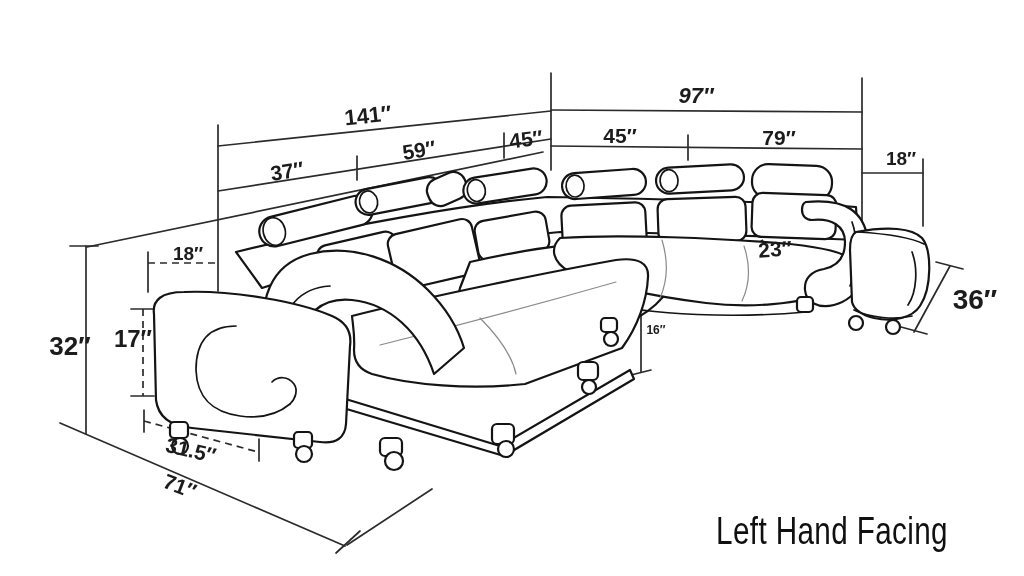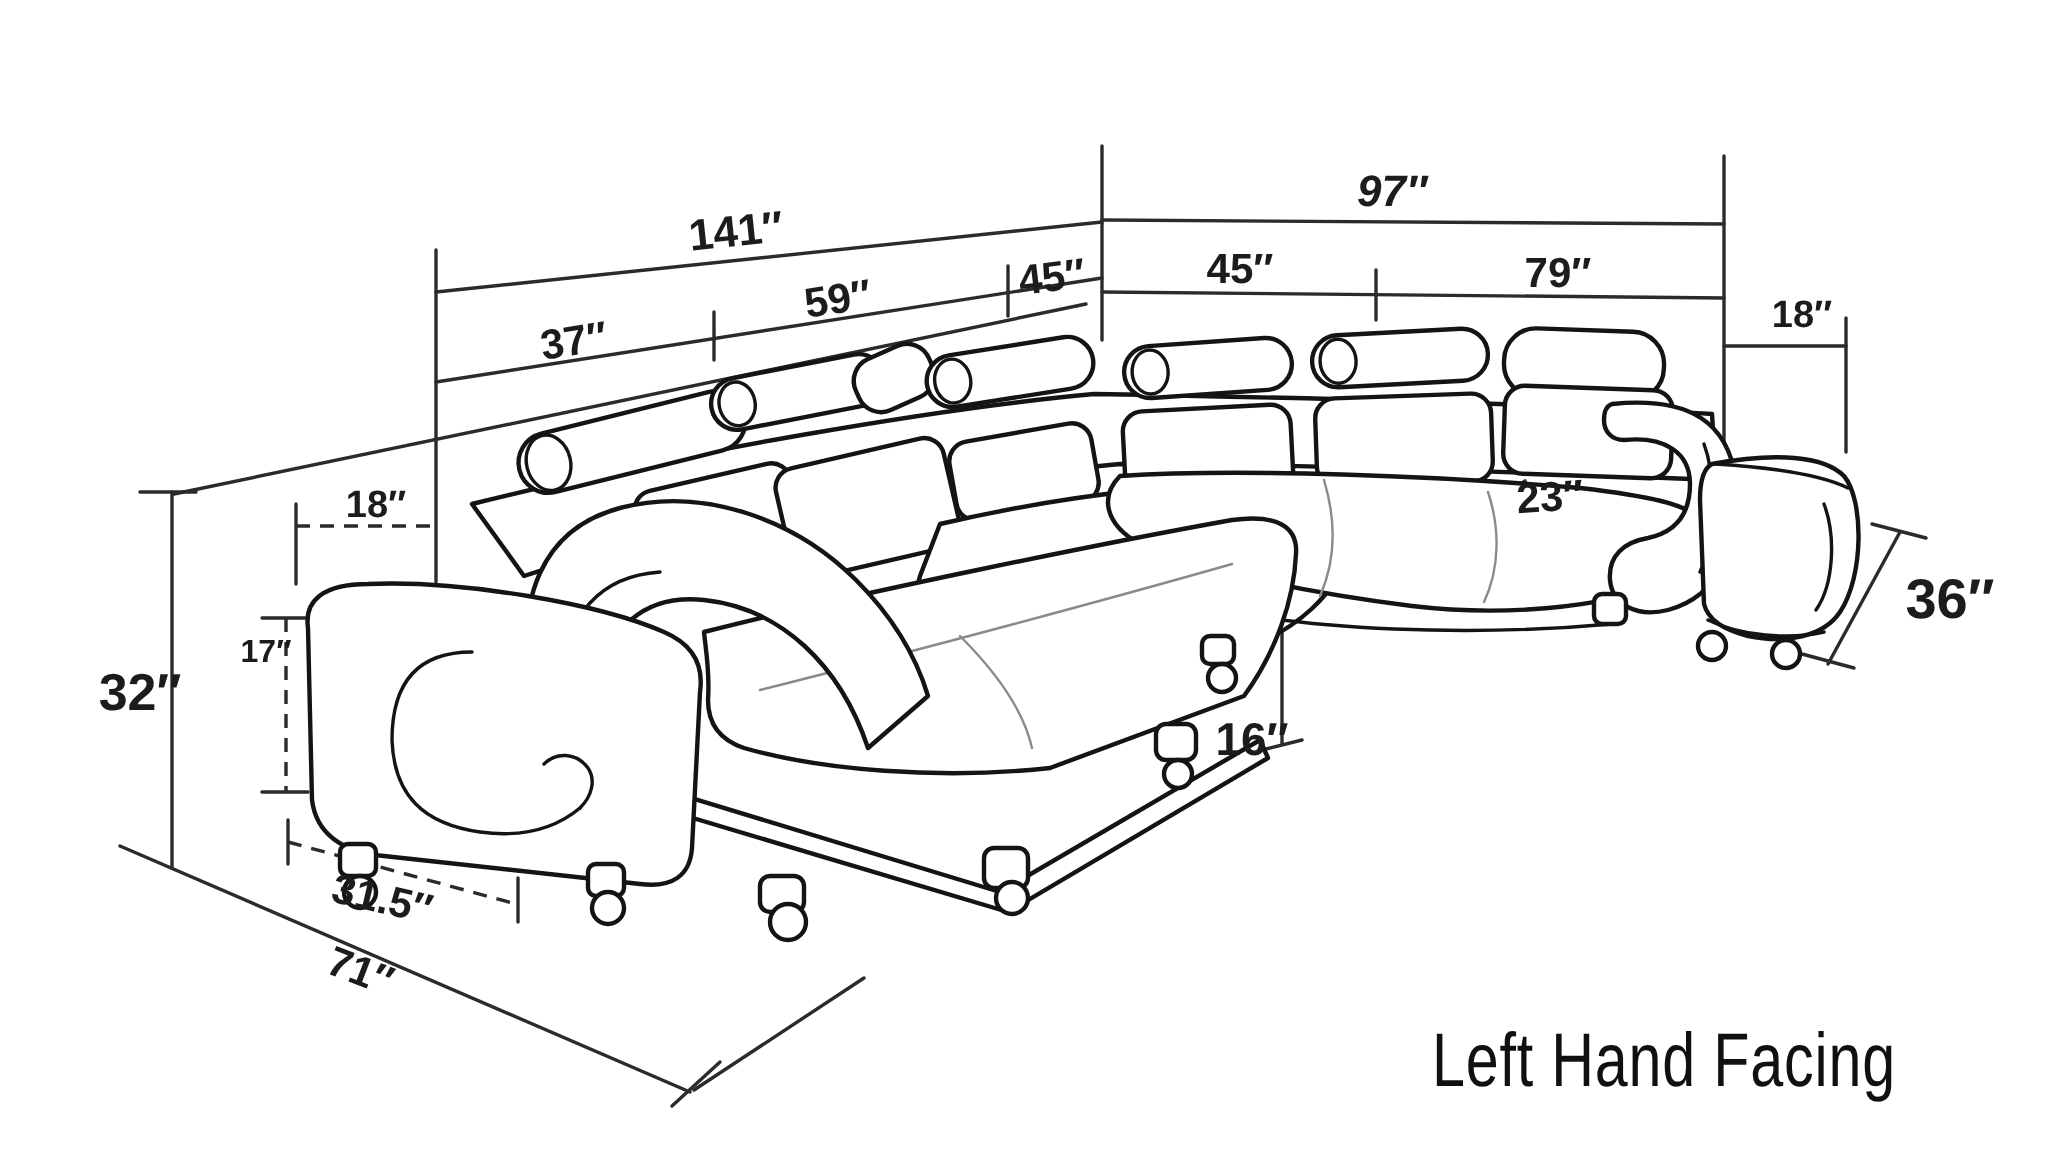--- a/index.html
+++ b/index.html
@@ -195,21 +195,21 @@
   <div class="dim-label" style="left:368px;top:116px;font-size:22px;transform:translate(-50%,-50%) rotate(-6deg);">141″</div>
   <div class="dim-label" style="left:696px;top:96px;font-size:22px;font-style:italic;">97″</div>
   <div class="dim-label" style="left:287px;top:171px;font-size:21px;transform:translate(-50%,-50%) rotate(-9deg);">37″</div>
   <div class="dim-label" style="left:419px;top:150px;font-size:21px;transform:translate(-50%,-50%) rotate(-9deg);">59″</div>
   <div class="dim-label" style="left:526px;top:139px;font-size:21px;transform:translate(-50%,-50%) rotate(-7deg);">45″</div>
   <div class="dim-label" style="left:620px;top:135px;font-size:21px;">45″</div>
   <div class="dim-label" style="left:779px;top:137px;font-size:21px;">79″</div>
   <div class="dim-label" style="left:901px;top:158px;font-size:19px;">18″</div>
   <div class="dim-label" style="left:188px;top:253px;font-size:19px;">18″</div>
   <div class="dim-label" style="left:70px;top:346px;font-size:26px;">32″</div>
-  <div class="dim-label" style="left:133px;top:327px;font-size:16px;">17″</div>
+  <div class="dim-label" style="left:133px;top:339px;font-size:24px;">17″</div>
   <div class="dim-label" style="left:191px;top:450px;font-size:21px;transform:translate(-50%,-50%) rotate(13deg);">31.5″</div>
   <div class="dim-label" style="left:180px;top:486px;font-size:21px;transform:translate(-50%,-50%) rotate(21deg);">71″</div>
-  <div class="dim-label" style="left:626px;top:330px;font-size:23px;margin-top:40px;">16″</div>
+  <div class="dim-label" style="left:656px;top:330px;font-size:12px;">16″</div>
   <div class="dim-label" style="left:775px;top:249px;font-size:21px;transform:translate(-50%,-50%) rotate(-4deg);">23″</div>
   <div class="dim-label" style="left:951px;top:300px;font-size:28px;margin-left:24px;">36″</div>
 
   <div class="caption" style="left:832px;top:531px;font-size:38px;">Left Hand Facing</div>
 </div>
 
 </body></html>

